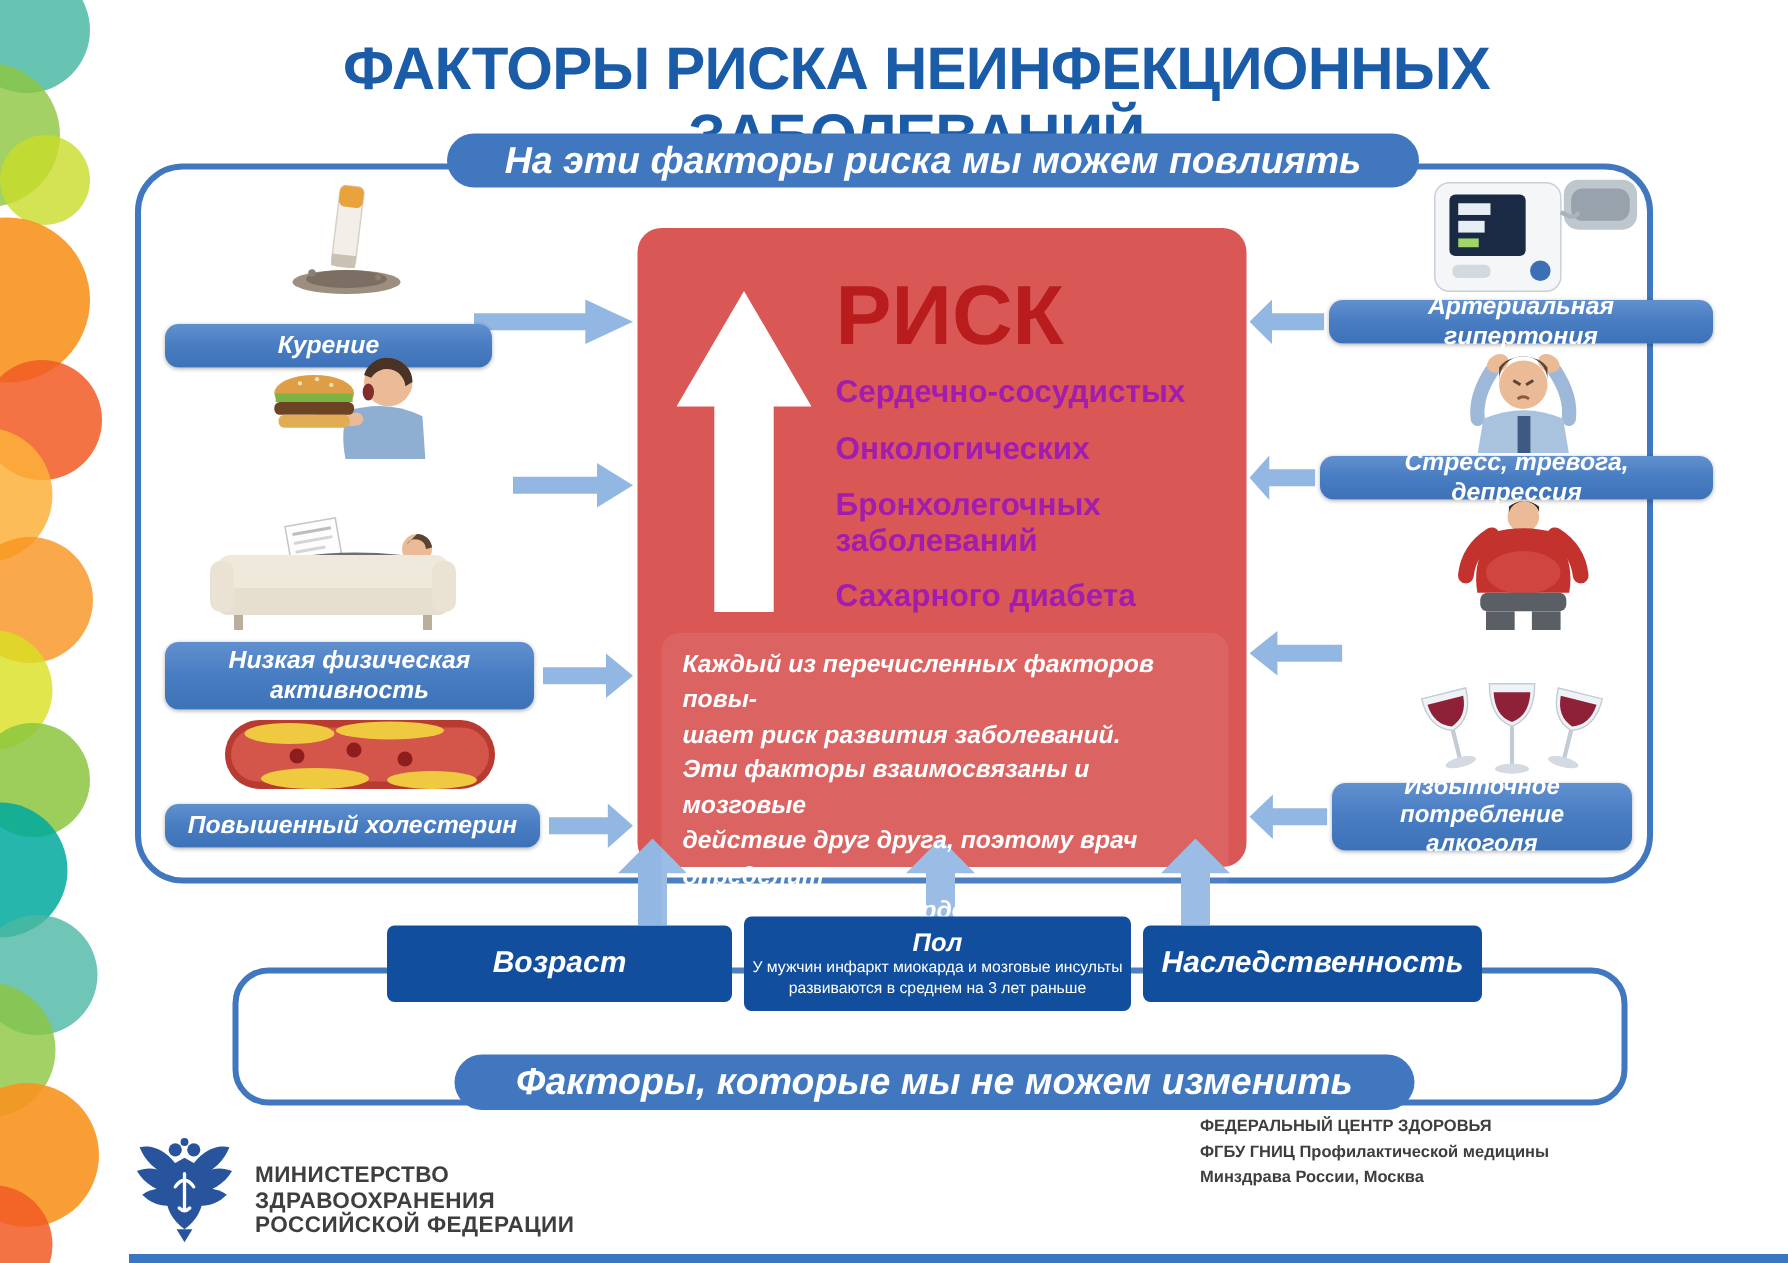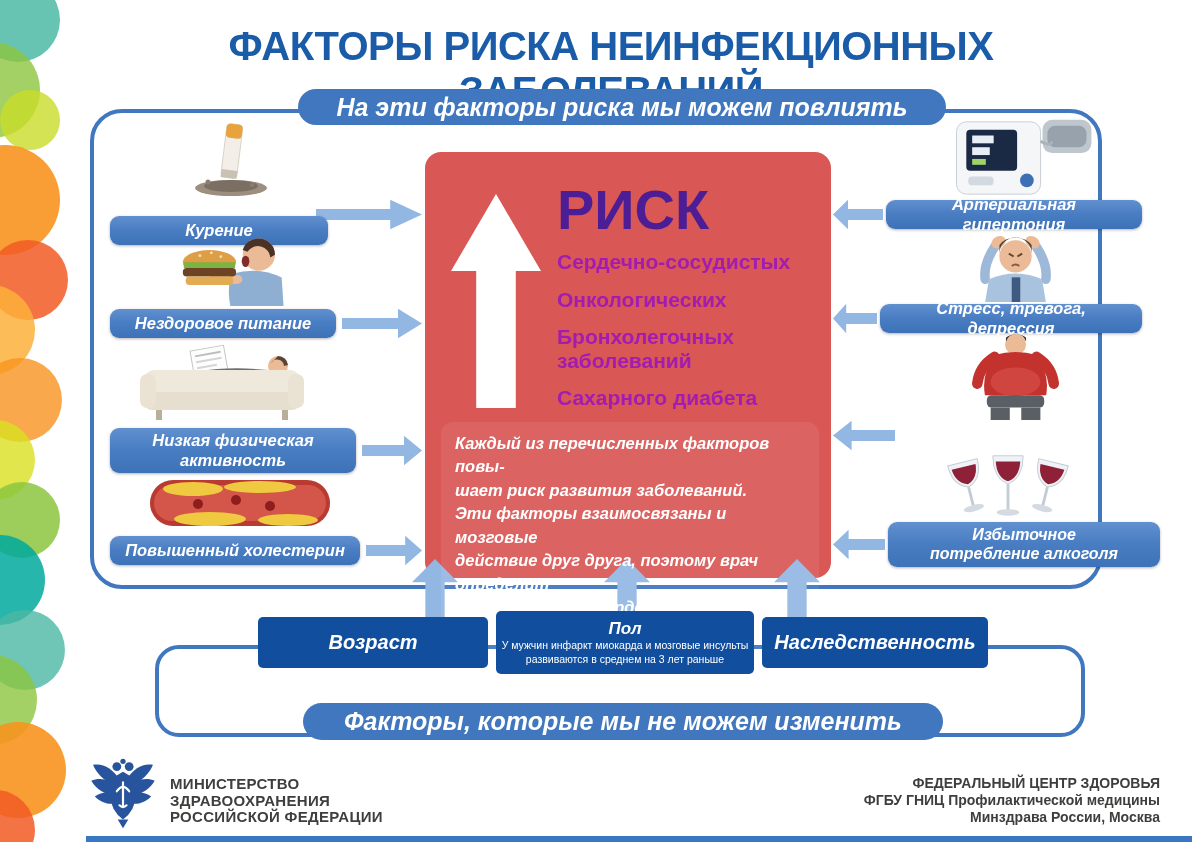--- a/index.html
+++ b/index.html
@@ -11,21 +11,21 @@
   .title{left:80px;top:24px;width:1062px;text-align:center;font-size:40px;font-weight:bold;color:#1A5CA8;letter-spacing:-0.5px;z-index:3}
   .frame{border:4px solid #4077BE;background:transparent;z-index:1;border-radius:32px}
   .banner{background:#4077BE;color:#fff;font-weight:bold;font-style:italic;display:flex;align-items:center;justify-content:center;z-index:3;border-radius:19px}
   .pill{background:linear-gradient(180deg,#6190cf 0%,#4a7ec3 45%,#3d72b8 100%);color:#fff;font-weight:bold;font-style:italic;display:flex;align-items:center;justify-content:center;text-align:center;border-radius:9px;font-size:16.5px;line-height:1.18;box-shadow:0 1px 3px rgba(0,0,0,.3);z-index:3;padding:0 14px}
   .arrow{background:#93B7E3;z-index:2}
   .arrow-r{clip-path:polygon(0 33%,70% 33%,70% 5%,100% 50%,70% 95%,70% 67%,0 67%)}
   .arrow-l{clip-path:polygon(100% 33%,30% 33%,30% 5%,0 50%,30% 95%,30% 67%,100% 67%)}
   .arrow-u{clip-path:polygon(50% 0,100% 40%,71% 40%,71% 100%,29% 100%,29% 40%,0 40%)}
   .risk-box{left:425px;top:152px;width:406px;height:426px;background:#D95856;border-radius:16px;z-index:2}
   .risk-arrow{left:451px;top:194px;width:90px;height:214px;background:#fff;clip-path:polygon(50% 0,100% 36%,72% 36%,72% 100%,28% 100%,28% 36%,0 36%);z-index:3}
-  .risk-title{left:557px;top:182px;font-size:56px;font-weight:bold;color:#4c1d95;z-index:3;line-height:1}
+  .risk-title{left:557px;top:182px;font-size:56px;font-weight:bold;color:#b91c1c;z-index:3;line-height:1}
   .diseases{left:557px;top:250px;width:264px;display:flex;flex-direction:column;gap:14px;z-index:3}
   .disease{color:#a21caf;font-weight:bold;font-size:21px;line-height:1.12}
   .risk-note{left:441px;top:422px;width:378px;z-index:3;color:#fff;font-style:italic;font-weight:bold;font-size:16.5px;line-height:1.42;background:rgba(255,255,255,.07);border-radius:12px;padding:10px 14px}
   .dark-box{background:#114F9E;color:#fff;border-radius:5px;display:flex;flex-direction:column;align-items:center;justify-content:center;text-align:center;z-index:3}
   .db-label{font-weight:bold;font-style:italic;font-size:20px}
   .db-note{font-size:10.5px;line-height:1.3;font-style:normal;font-weight:normal}
   .photo{z-index:3}
   .photo svg{width:100%;height:100%;display:block}
   .foot-text{color:#3E3E3D;font-weight:bold;z-index:3}
   .bottom-bar{left:86px;top:836px;width:1106px;height:6px;background:#3A77C2;z-index:3}
@@ -104,21 +104,20 @@
       <path d="M66,52 Q48,54 40,46" stroke="#EABB96" stroke-width="9" fill="none" stroke-linecap="round"></path>
       <ellipse cx="36" cy="34" rx="28" ry="13" fill="#DE9E45"></ellipse>
       <rect x="9" y="34" width="54" height="6" fill="#7CB342"></rect>
       <rect x="8" y="40" width="56" height="9" rx="4" fill="#6D4423"></rect>
       <rect x="11" y="49" width="50" height="9" rx="4" fill="#E2AC55"></rect>
       <circle cx="26" cy="27" r="1.5" fill="#F5E0B8"></circle>
         <circle cx="38" cy="24" r="1.5" fill="#F5E0B8"></circle>
         <circle cx="48" cy="28" r="1.5" fill="#F5E0B8"></circle>
     </svg>
   </div>
-  <div class="abs pill" style="left:110px;top:309px;width:226px;height:29px">Нездоровое питание</div>
   <div class="abs arrow arrow-r" style="left:342px;top:307px;width:80px;height:33px"></div>
 
   <div class="abs photo" style="left:138px;top:340px;width:168px;height:86px">
     <svg viewBox="0 0 168 86">
       <g transform="rotate(-10 71 21)">
         <rect x="54" y="8" width="34" height="26" fill="#FDFDFD" stroke="#C5C5C5"></rect>
         <line x1="58" y1="14" x2="84" y2="14" stroke="#BDBDBD" stroke-width="2"></line>
         <line x1="58" y1="20" x2="84" y2="20" stroke="#D5D5D5" stroke-width="2"></line>
         <line x1="58" y1="26" x2="78" y2="26" stroke="#D5D5D5" stroke-width="2"></line>
       </g>
@@ -217,21 +216,21 @@
         <ellipse cx="75" cy="64" rx="12" ry="3.5" fill="#D4DAE1"></ellipse>
       </g>
       <g transform="rotate(14 116 40)">
         <path d="M100,10 h32 q0,22 -16,27 q-16,-5 -16,-27 z" fill="#EFF3F7" stroke="#C3CBD4"></path>
         <path d="M103,15 h26 q-1,15 -13,19 q-12,-4 -13,-19 z" fill="#8E2038"></path>
         <rect x="114.5" y="37" width="3" height="22" fill="#C3CBD4"></rect>
         <ellipse cx="116" cy="60" rx="11" ry="3.5" fill="#D4DAE1"></ellipse>
       </g>
     </svg>
   </div>
-  <div class="abs pill" style="left:888px;top:522px;width:272px;height:45px;padding:0 32px;font-size:16px">Избыточное потребление алкоголя</div>
+  <div class="abs pill" style="left:888px;top:522px;width:200px;height:45px;padding:0 32px;font-size:16px">Избыточное потребление алкоголя</div>
   <div class="abs arrow arrow-l" style="left:833px;top:528px;width:52px;height:33px"></div>
 
   <div class="abs arrow arrow-u" style="left:412px;top:559px;width:46px;height:58px"></div>
   <div class="abs arrow arrow-u" style="left:604px;top:559px;width:46px;height:58px"></div>
   <div class="abs arrow arrow-u" style="left:774px;top:559px;width:46px;height:58px"></div>
 
   <div class="abs dark-box" style="left:258px;top:617px;width:230px;height:51px">
     <div class="db-label">Возраст</div>
   </div>
   <div class="abs dark-box" style="left:496px;top:611px;width:258px;height:63px">
@@ -261,21 +260,21 @@
       <path d="M40,30 v26 M33,40 q7,-10 14,0 M36,56 q4,4 8,0" stroke="#fff" stroke-width="2.5" fill="none" stroke-linecap="round"></path>
     </svg>
   </div>
 
   <div class="abs foot-text" style="left:170px;top:776px;font-size:15px;line-height:16.5px;letter-spacing:.3px">
     <div>МИНИСТЕРСТВО</div>
     <div>ЗДРАВООХРАНЕНИЯ</div>
     <div>РОССИЙСКОЙ ФЕДЕРАЦИИ</div>
   </div>
 
-  <div class="abs foot-text" style="left:800px;top:775px;width:360px;text-align:right;font-size:14px;line-height:17px">
+  <div class="abs foot-text" style="left:800px;top:743px;width:360px;text-align:left;font-size:11px;line-height:17px">
     <div>ФЕДЕРАЛЬНЫЙ ЦЕНТР ЗДОРОВЬЯ</div>
     <div>ФГБУ ГНИЦ Профилактической медицины</div>
     <div>Минздрава России, Москва</div>
   </div>
 
   <div class="abs bottom-bar"></div>
 
 </div>
 
 </body></html>

